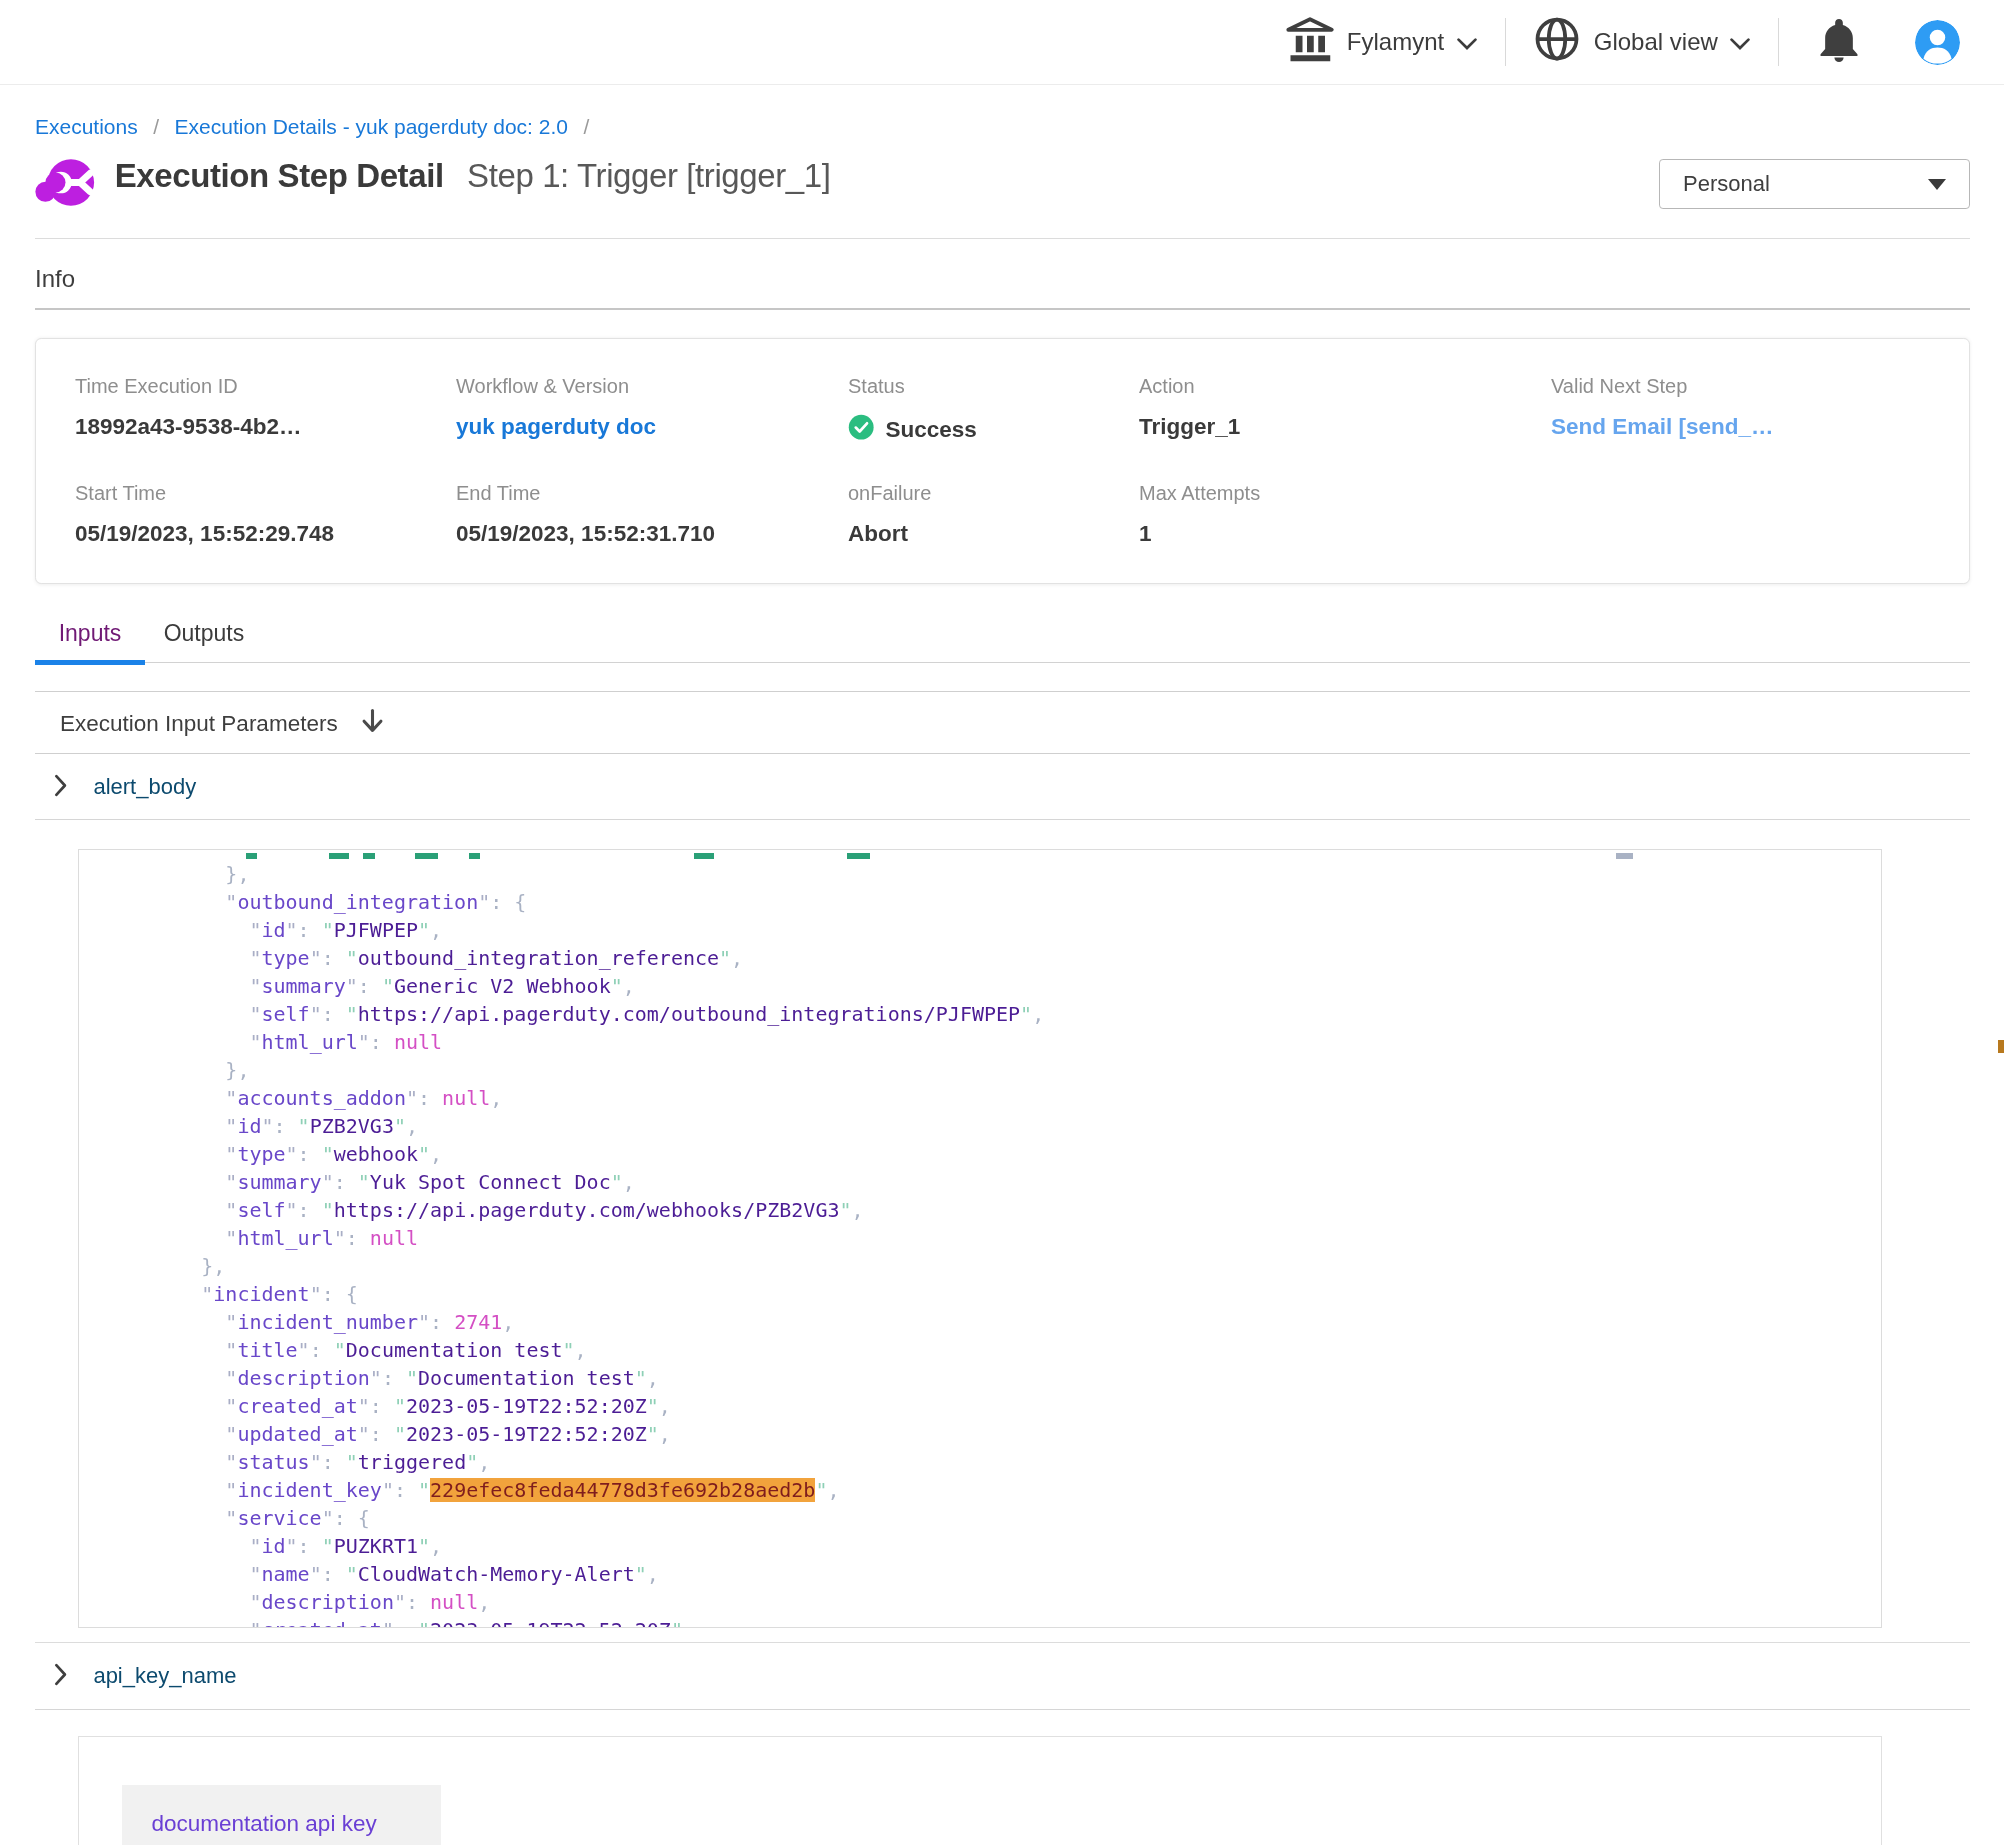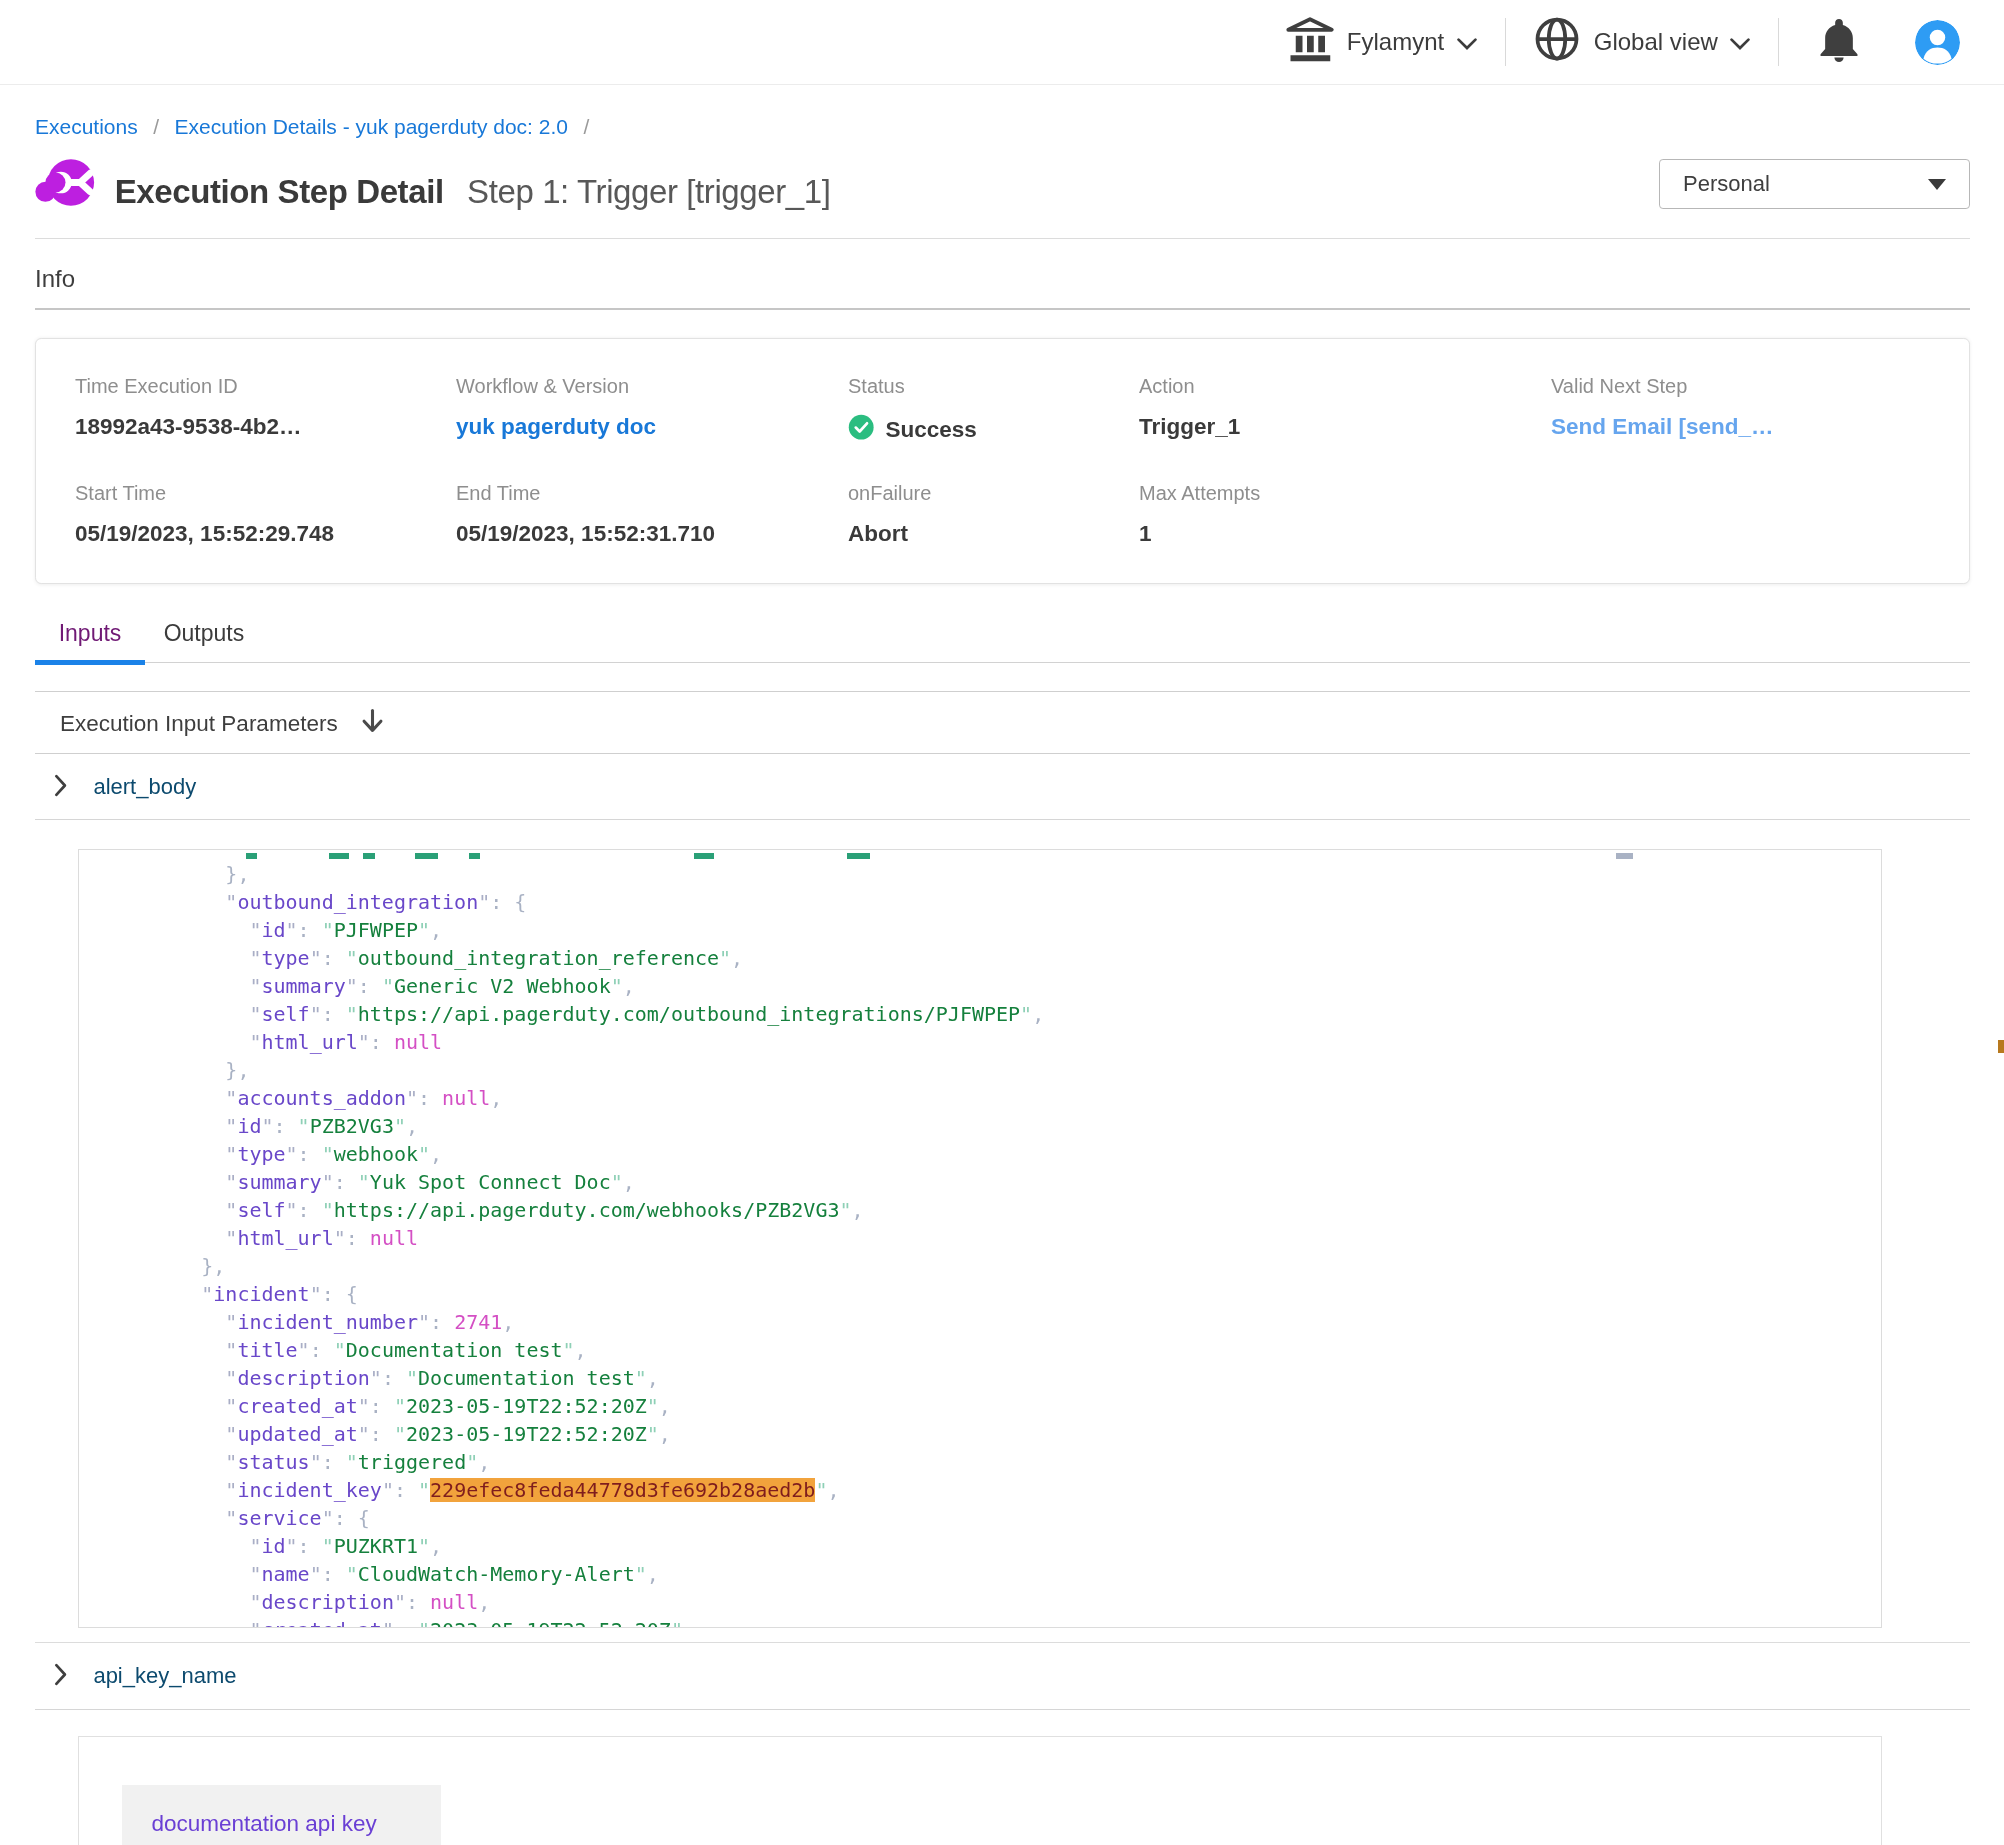--- a/index.html
+++ b/index.html
@@ -16,21 +16,21 @@
   .bell-wrap { padding:0 36px 0 40px; display:flex; align-items:center; }
   .avatar { width:45px; height:45px; margin-left:20px; border-radius:50%; overflow:hidden; }
 
   
   .main { padding:0 35px; }
   .breadcrumb { margin-top:29.5px; display:flex; align-items:center; gap:15.5px; font-size:21px; }
   .crumb { color:#1878d8; cursor:pointer; }
   .bc-sep { color:#9a9a9a; }
 
   .titlebar { margin-top:18.7px; display:flex; align-items:center; justify-content:space-between; }
-  .title-left { display:flex; align-items:flex-end; gap:18.7px; }
+  .title-left { display:flex; align-items:flex-start; gap:18.7px; }
   .page-title { font-size:33px; font-weight:700; color:#3a3a3a; letter-spacing:-0.4px; }
   .page-subtitle { font-size:33px; font-weight:400; color:#585858; margin-left:4.7px; letter-spacing:-0.4px; }
   .scope-select { width:311px; height:50px; border:0.8px solid #b7b7b7; border-radius:3.9px;
                   display:flex; align-items:center; justify-content:space-between;
                   padding:0 23px; font-size:22px; color:#3e3e3e; cursor:pointer; background:#fff; }
   .caret-down { width:0; height:0; border-left:9.3px solid transparent; border-right:9.3px solid transparent;
                 border-top:11.7px solid #3a3a3a; }
 
   .hr { border:none; border-top:0.8px solid #dcdcdc; }
   .hr-strong { border:none; border-top:2.3px solid #c6c6c6; }
@@ -65,21 +65,21 @@
 
   
   .codewrap { margin:29px 0 0 43px; width:1804px; height:779px; border:0.8px solid #dcdcdc;
               overflow:hidden; position:relative; background:#fff; }
   .top-sliver { position:relative; height:9.3px; }
   .top-sliver i { position:absolute; top:3.1px; height:5.4px; background:#2aa077; display:block; }
   pre.code { font-family:"DejaVu Sans Mono","Liberation Mono",monospace; font-size:20px;
              line-height:28px; padding-left:50px; white-space:pre; }
   .k  { color:#6947c9; }
   .q  { color:#a9aec6; }
-  .s  { color:#15803d; }
+  .s  { color:#4c1d95; }
   .qs { color:#8ed0b6; }
   .n, .nul { color:#d44fc4; }
   .p  { color:#a9b2c4; }
   .hl { background:#f2a33c; color:#7f1d1d; }
 
   .api-card { margin:26px 0 0 43px; width:1804px; border:0.8px solid #e0e0e0; background:#fff;
               padding:48px 0 48px 43px; }
   .chip { display:inline-block; background:#f1f1f1; color:#6a3fd4; font-size:22.5px;
           padding:26px 29.5px; min-width:319px; }
 

